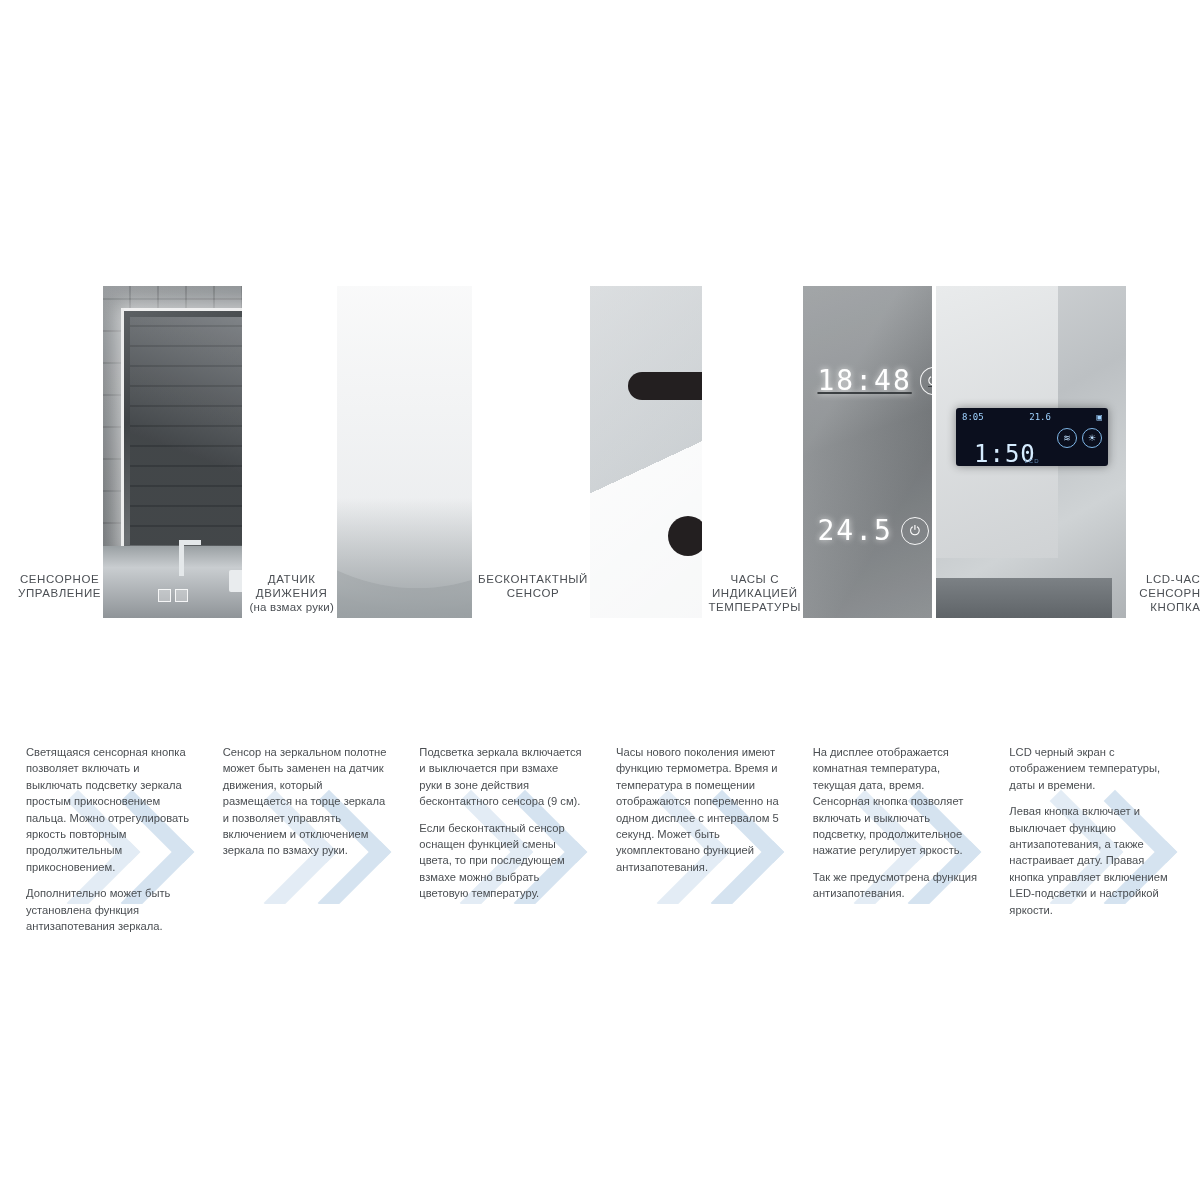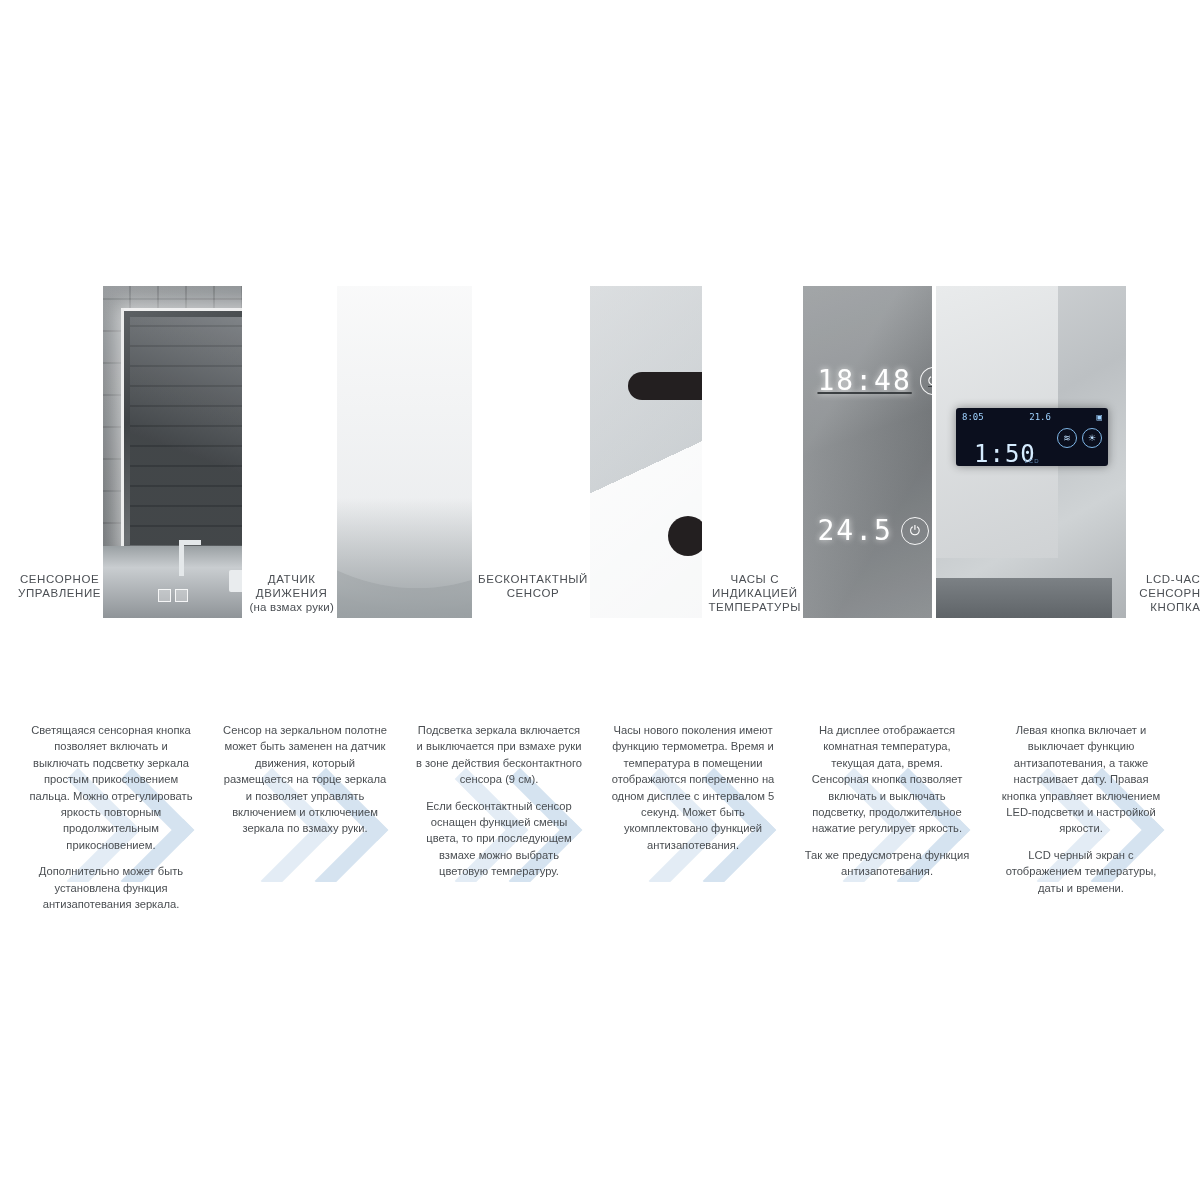--- a/index.html
+++ b/index.html
@@ -263,25 +263,24 @@
   }
   .lcd2 .time{
     position:absolute; bottom:1px; left:8px;
     font-family:"DejaVu Sans Mono", monospace;
     font-size:21px; color:#eaf5ff; letter-spacing:2px;
   }
   
   .texts {
     position: absolute;
     left: 16px;
-    top: 706px;
+    top: 728px;
     width: 1168px;
     display: flex;
-    gap: 4px;
-    text-align: center;
+    gap: 12px;
   }
   .tcol {
     position: relative;
     width: 190px;
     height: 220px;
     overflow: hidden;
   }
   .tcol .chev {
     position:absolute;
     left:0; top:56px;
@@ -465,19 +464,19 @@
         </div>
       <p>На дисплее отображается комнатная температура, текущая дата, время. Сенсорная кнопка позволяет включать и выключать подсветку, продолжительное нажатие регулирует яркость.</p>
       <p>Так же предусмотрена функция антизапотевания.</p>
     </div>
 
     <div class="tcol">
       <div class="chev">
           <span class="a"></span>
           <span class="b"></span>
         </div>
+      <p>LCD черный экран с отображением температуры, даты и времени.</p>
       <p>Левая кнопка включает и выключает функцию антизапотевания, а также настраивает дату. Правая кнопка управляет включением LED-подсветки и настройкой яркости.</p>
-      <p>LCD черный экран с отображением температуры, даты и времени.</p>
     </div>
 
   </div>
 
 </div>
 
 </body></html>

